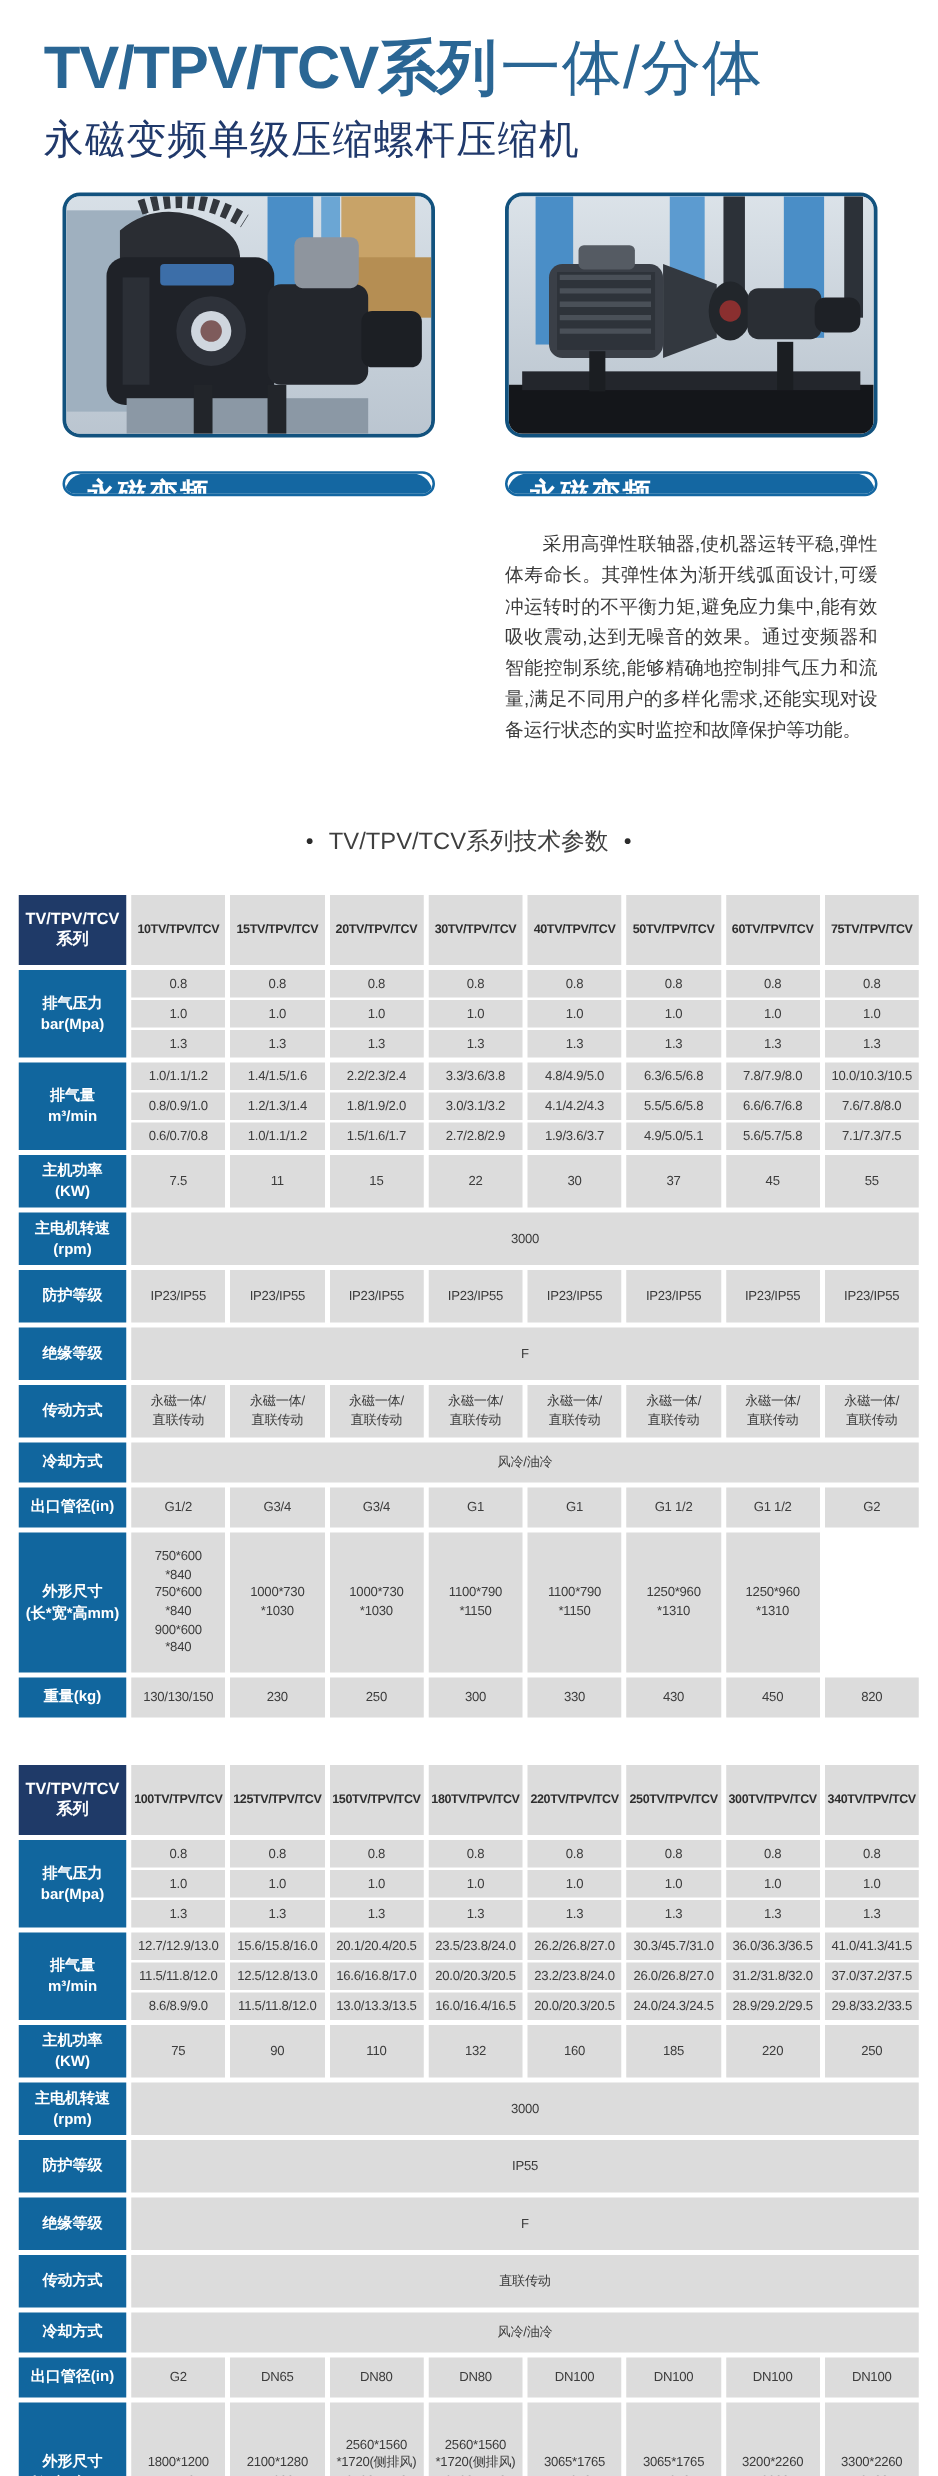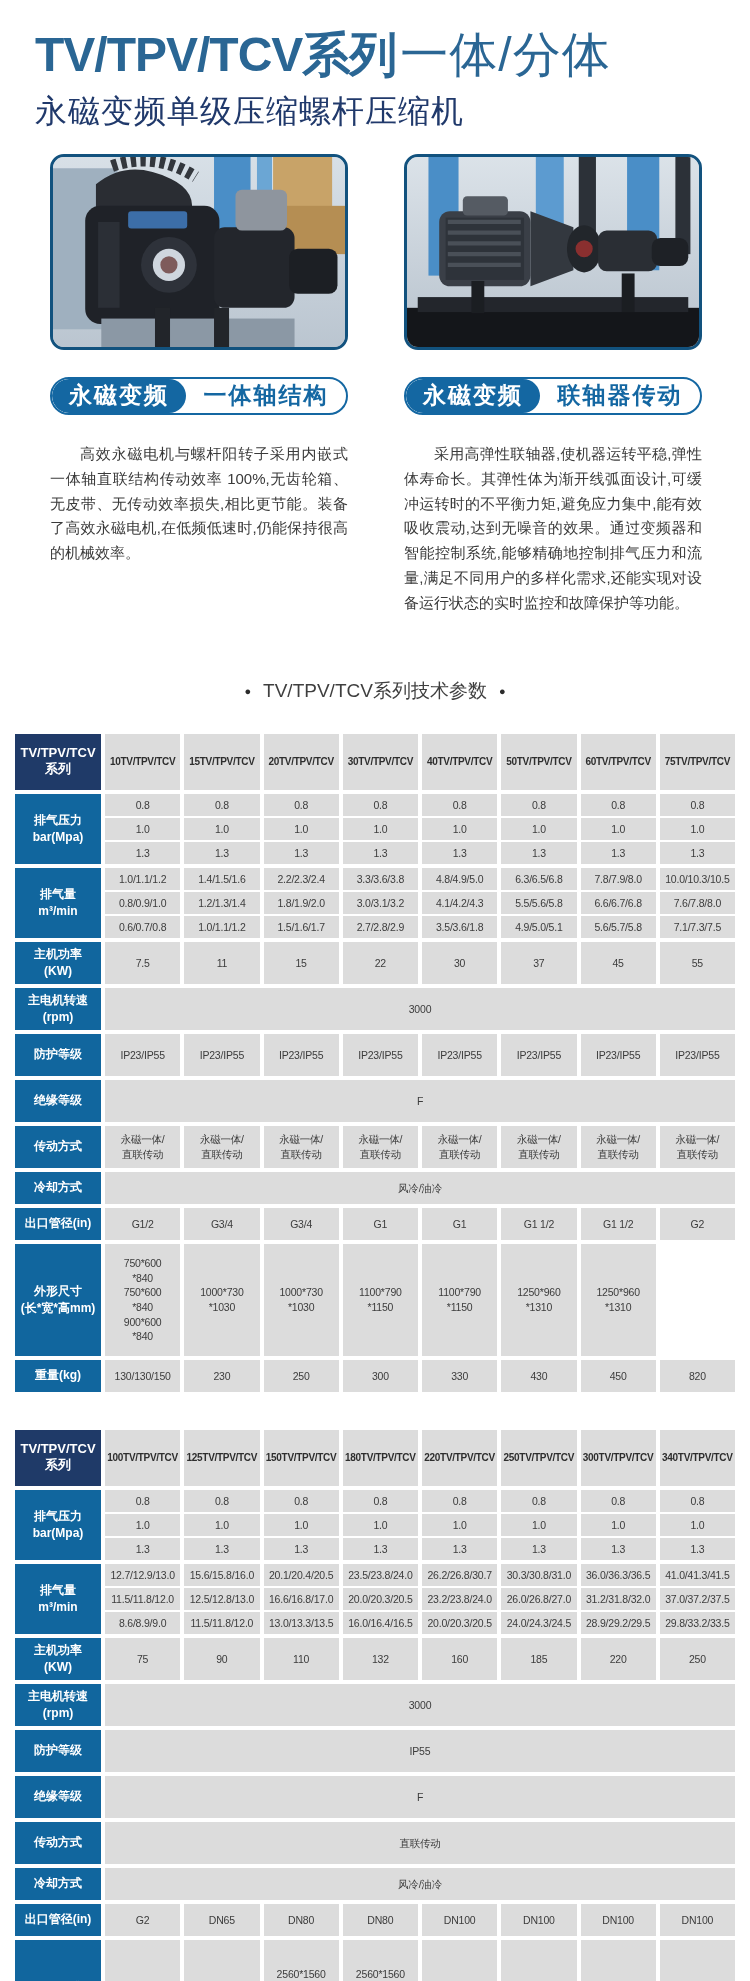--- a/index.html
+++ b/index.html
@@ -28,22 +28,22 @@
   .features{
     display:grid;grid-template-columns:1fr 1fr;column-gap:56px;
     padding:20px 48px 0 50px;
   }
   .photo{
     height:196px;border:3px solid var(--photo-border);border-radius:14px;
     overflow:hidden;background:#c9d3dc;
   }
   .photo svg{display:block;width:100%;height:100%;}
   .badge{
-    margin-top:27px;display:flex;align-items:stretch;height:38px;
-    border:2px solid var(--badge-blue);border-radius:20px;background:#fff;overflow:hidden;
+    margin-top:27px;display:flex;align-items:stretch;height:20px;
+    border:2px solid var(--badge-blue);border-radius:20px;background:#fff;overflow:hidden;flex-direction:column;
   }
   .badge-left{
     background:var(--badge-blue);color:#fff;border-radius:18px;
     padding:0 17px;display:flex;align-items:center;
     font-size:23px;font-weight:bold;letter-spacing:2px;flex:none;
   }
   .badge-right{
     flex:1;display:flex;align-items:center;justify-content:center;
     color:var(--badge-blue);font-size:23px;font-weight:bold;letter-spacing:2px;
   }
@@ -127,21 +127,20 @@
         <rect x="70" y="60" width="55" height="16" rx="3" fill="#3c6ea8"></rect>
         <rect x="45" y="160" width="180" height="36" fill="#8b98a5"></rect>
         <rect x="95" y="150" width="14" height="40" fill="#22252a"></rect>
         <rect x="150" y="150" width="14" height="40" fill="#22252a"></rect>
       </svg>
     </div>
     <div class="badge">
       <span class="badge-left">永磁变频</span>
       <span class="badge-right">一体轴结构</span>
     </div>
-    <p class="feature-text">高效永磁电机与螺杆阳转子采用内嵌式一体轴直联结构传动效率 100%,无齿轮箱、无皮带、无传动效率损失,相比更节能。装备了高效永磁电机,在低频低速时,仍能保持很高的机械效率。</p>
   </div>
 
   <div class="feature">
     <div class="photo">
       <svg viewBox="0 0 272 196" preserveAspectRatio="xMidYMid slice">
         <defs>
           <linearGradient id="bg2" x1="0" y1="0" x2="0" y2="1">
             <stop offset="0" stop-color="#dde4ea"></stop>
               <stop offset="1" stop-color="#b6c1cc"></stop>
           </linearGradient>
@@ -238,21 +237,21 @@
       <div class="cell data-cell">1.8/1.9/2.0</div>
       <div class="cell data-cell">3.0/3.1/3.2</div>
       <div class="cell data-cell">4.1/4.2/4.3</div>
       <div class="cell data-cell">5.5/5.6/5.8</div>
       <div class="cell data-cell">6.6/6.7/6.8</div>
       <div class="cell data-cell">7.6/7.8/8.0</div>
       <div class="cell data-cell">0.6/0.7/0.8</div>
       <div class="cell data-cell">1.0/1.1/1.2</div>
       <div class="cell data-cell">1.5/1.6/1.7</div>
       <div class="cell data-cell">2.7/2.8/2.9</div>
-      <div class="cell data-cell">3.5/3.6/1.8</div>
+      <div class="cell data-cell">1.9/3.6/3.7</div>
       <div class="cell data-cell">4.9/5.0/5.1</div>
       <div class="cell data-cell">5.6/5.7/5.8</div>
       <div class="cell data-cell">7.1/7.3/7.5</div>
     </div>
     <div class="spec-row">
       <div class="cell label-cell">主机功率
 (KW)</div>
       <div class="cell data-cell">7.5</div>
       <div class="cell data-cell">11</div>
       <div class="cell data-cell">15</div>
@@ -391,22 +390,22 @@
       <div class="cell data-cell">1.3</div>
       <div class="cell data-cell">1.3</div>
     </div>
     <div class="spec-row sub3">
       <div class="cell label-cell span3">排气量
 m³/min</div>
       <div class="cell data-cell">12.7/12.9/13.0</div>
       <div class="cell data-cell">15.6/15.8/16.0</div>
       <div class="cell data-cell">20.1/20.4/20.5</div>
       <div class="cell data-cell">23.5/23.8/24.0</div>
-      <div class="cell data-cell">26.2/26.8/30.7</div>
-      <div class="cell data-cell">30.3/30.8/31.0</div>
+      <div class="cell data-cell">26.2/26.8/27.0</div>
+      <div class="cell data-cell">30.3/45.7/31.0</div>
       <div class="cell data-cell">36.0/36.3/36.5</div>
       <div class="cell data-cell">41.0/41.3/41.5</div>
       <div class="cell data-cell">11.5/11.8/12.0</div>
       <div class="cell data-cell">12.5/12.8/13.0</div>
       <div class="cell data-cell">16.6/16.8/17.0</div>
       <div class="cell data-cell">20.0/20.3/20.5</div>
       <div class="cell data-cell">23.2/23.8/24.0</div>
       <div class="cell data-cell">26.0/26.8/27.0</div>
       <div class="cell data-cell">31.2/31.8/32.0</div>
       <div class="cell data-cell">37.0/37.2/37.5</div>

